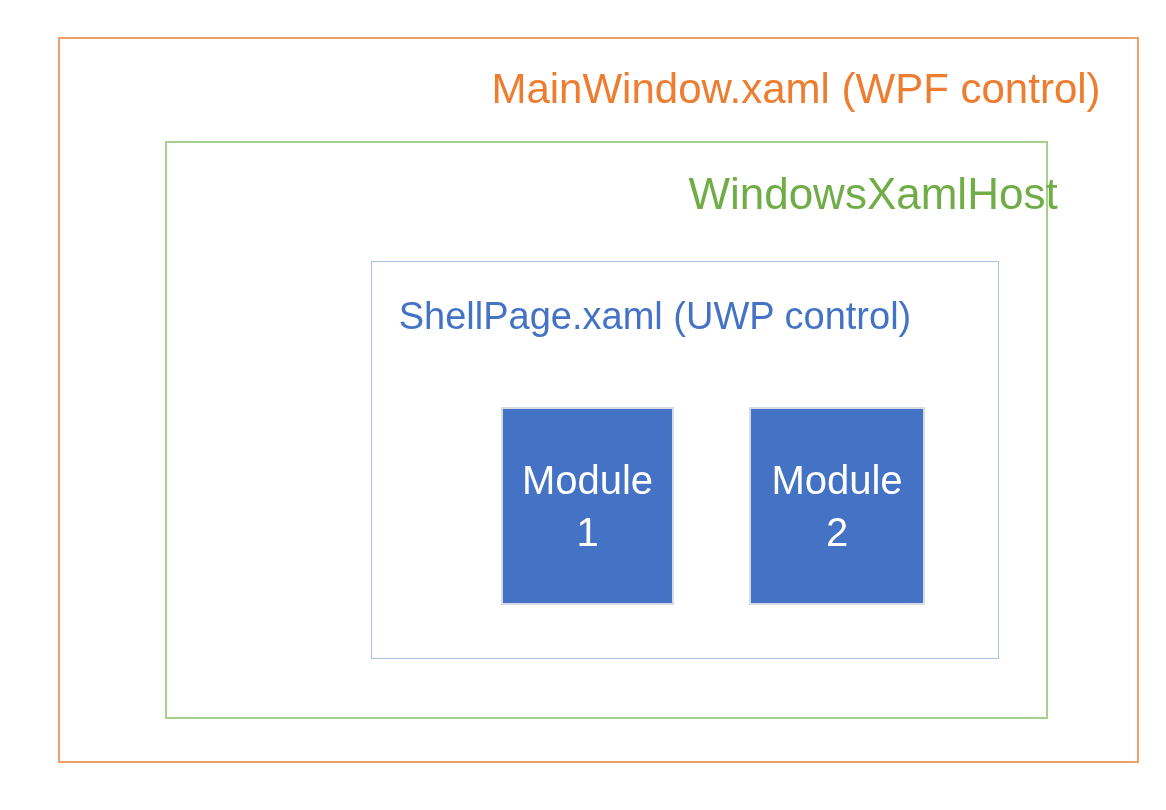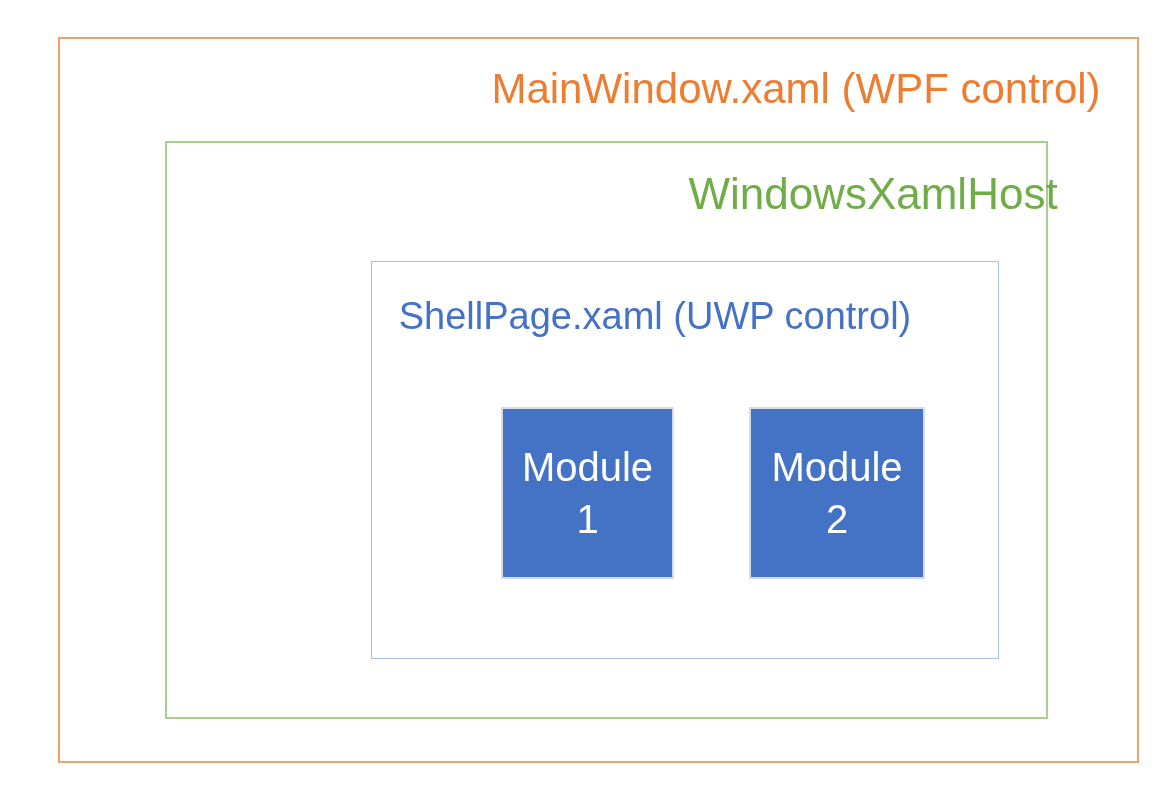--- a/index.html
+++ b/index.html
@@ -55,21 +55,21 @@
   }
   .shell-label {
     left: 655px; top: 296px;
     font-size: 38px;
     color: var(--blue-text, #4472C4);
   }
   .module {
     position: absolute;
     box-sizing: border-box;
     top: 407px;
-    height: 172px;
+    height: 198px;
     background: var(--module-fill, #4472C4);
     border: 2px solid var(--module-border, #D6DCE5);
     color: var(--module-text, #ffffff);
     display: flex;
     flex-direction: column;
     align-items: center;
     justify-content: center;
     font-size: 40px;
     line-height: 52px;
     text-align: center;

